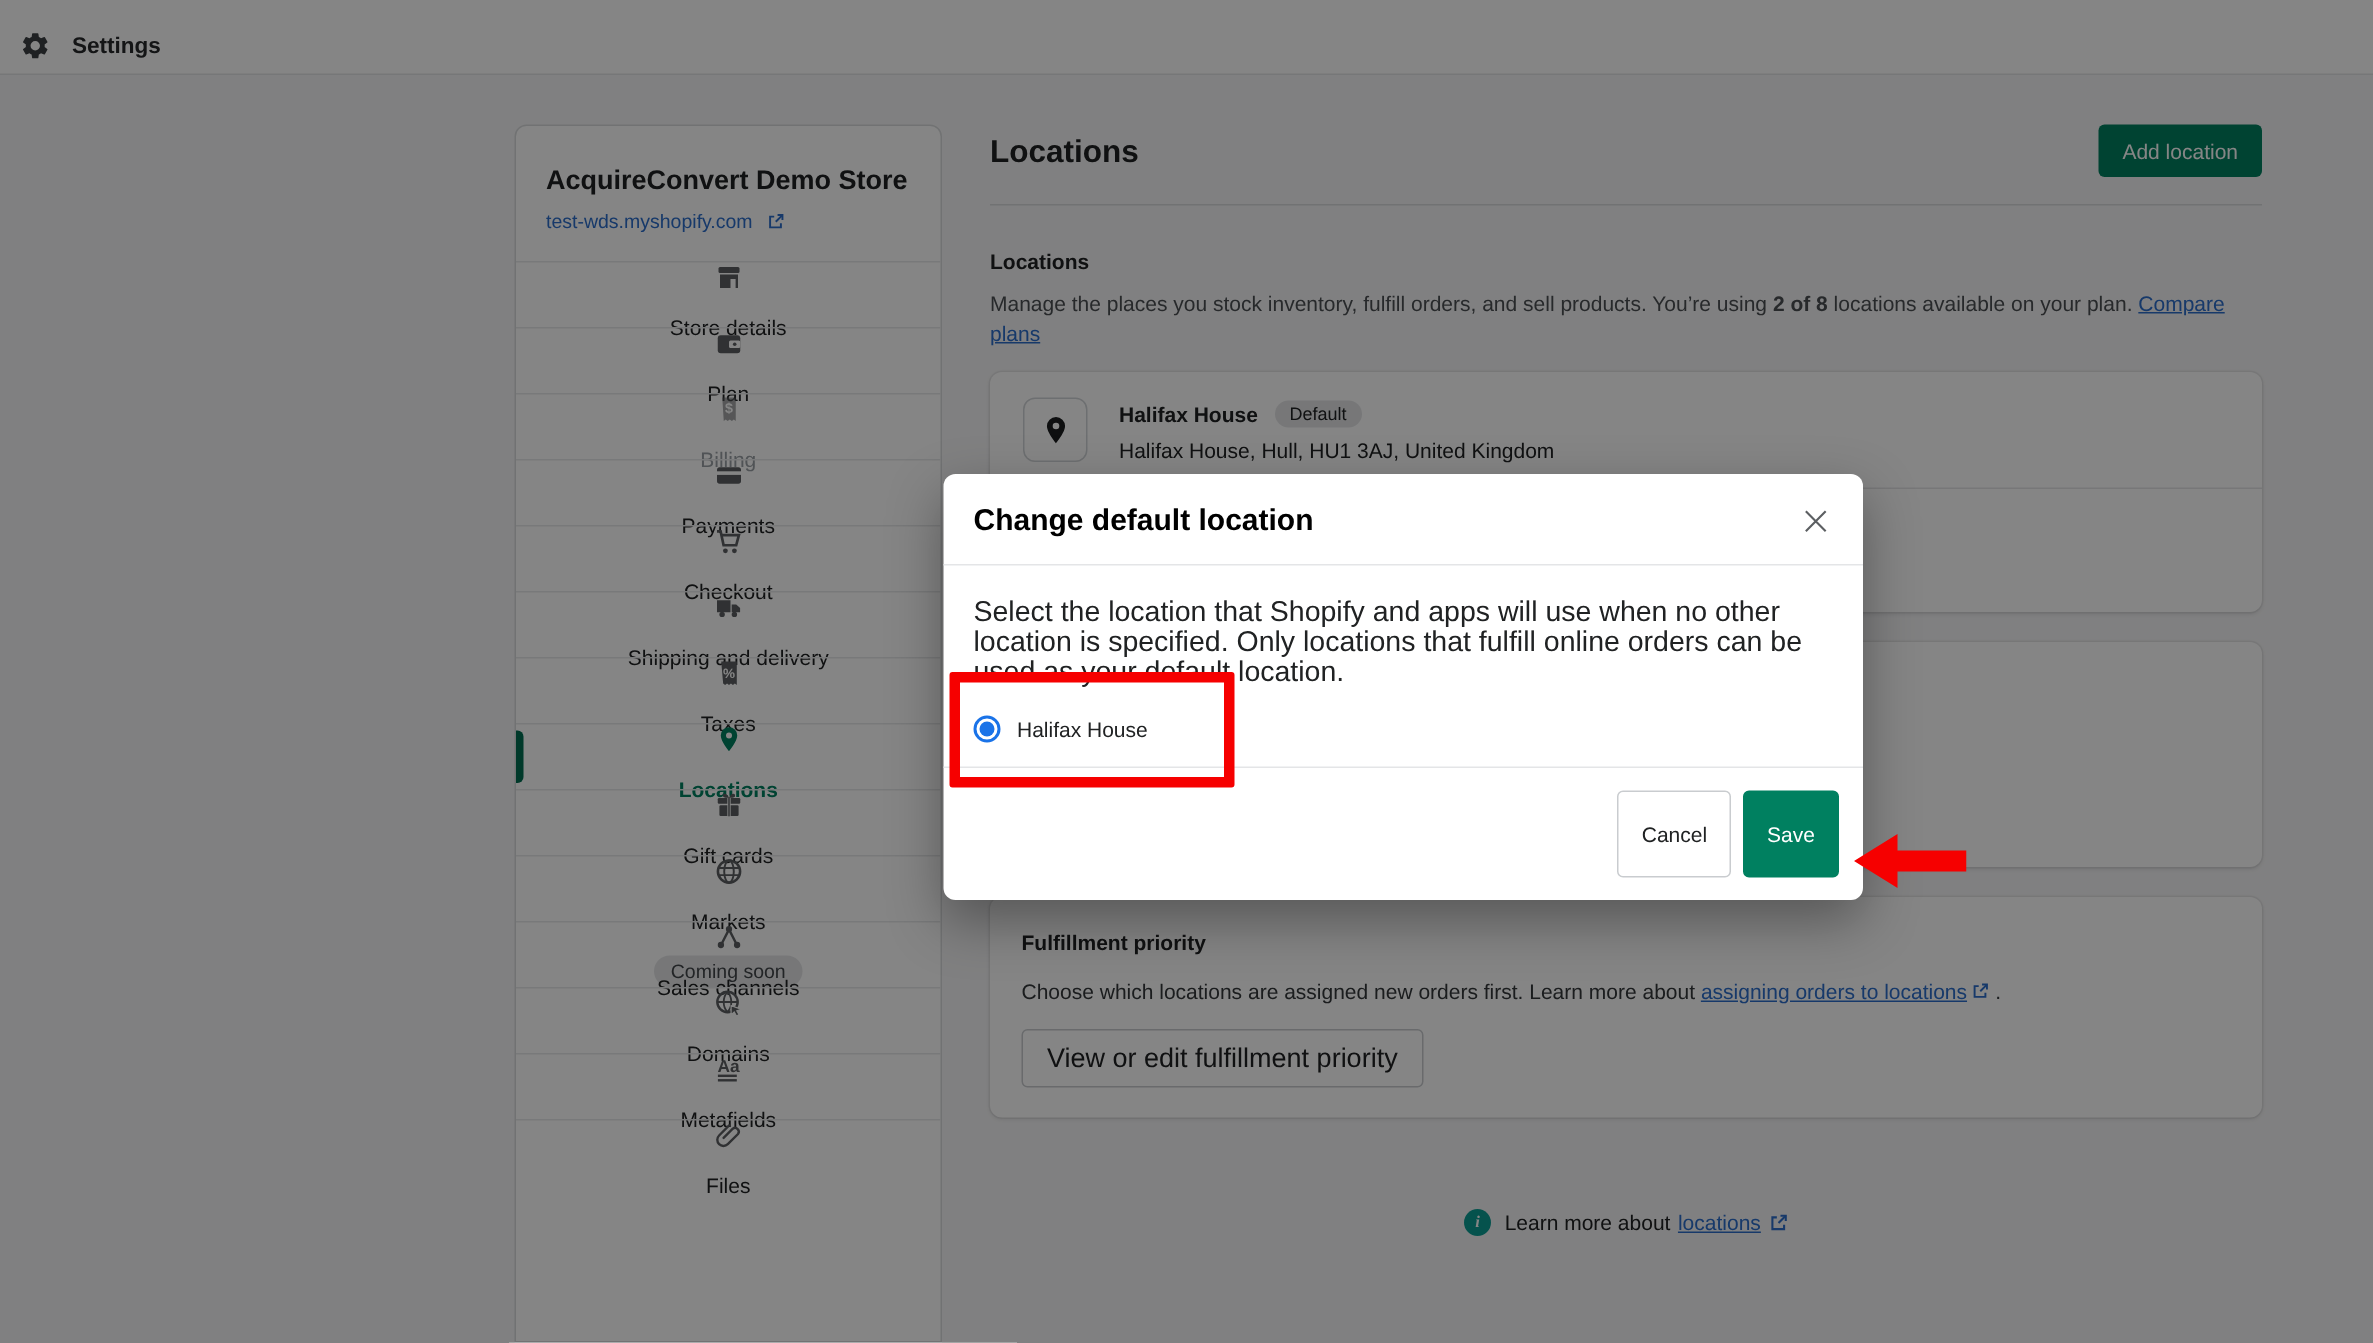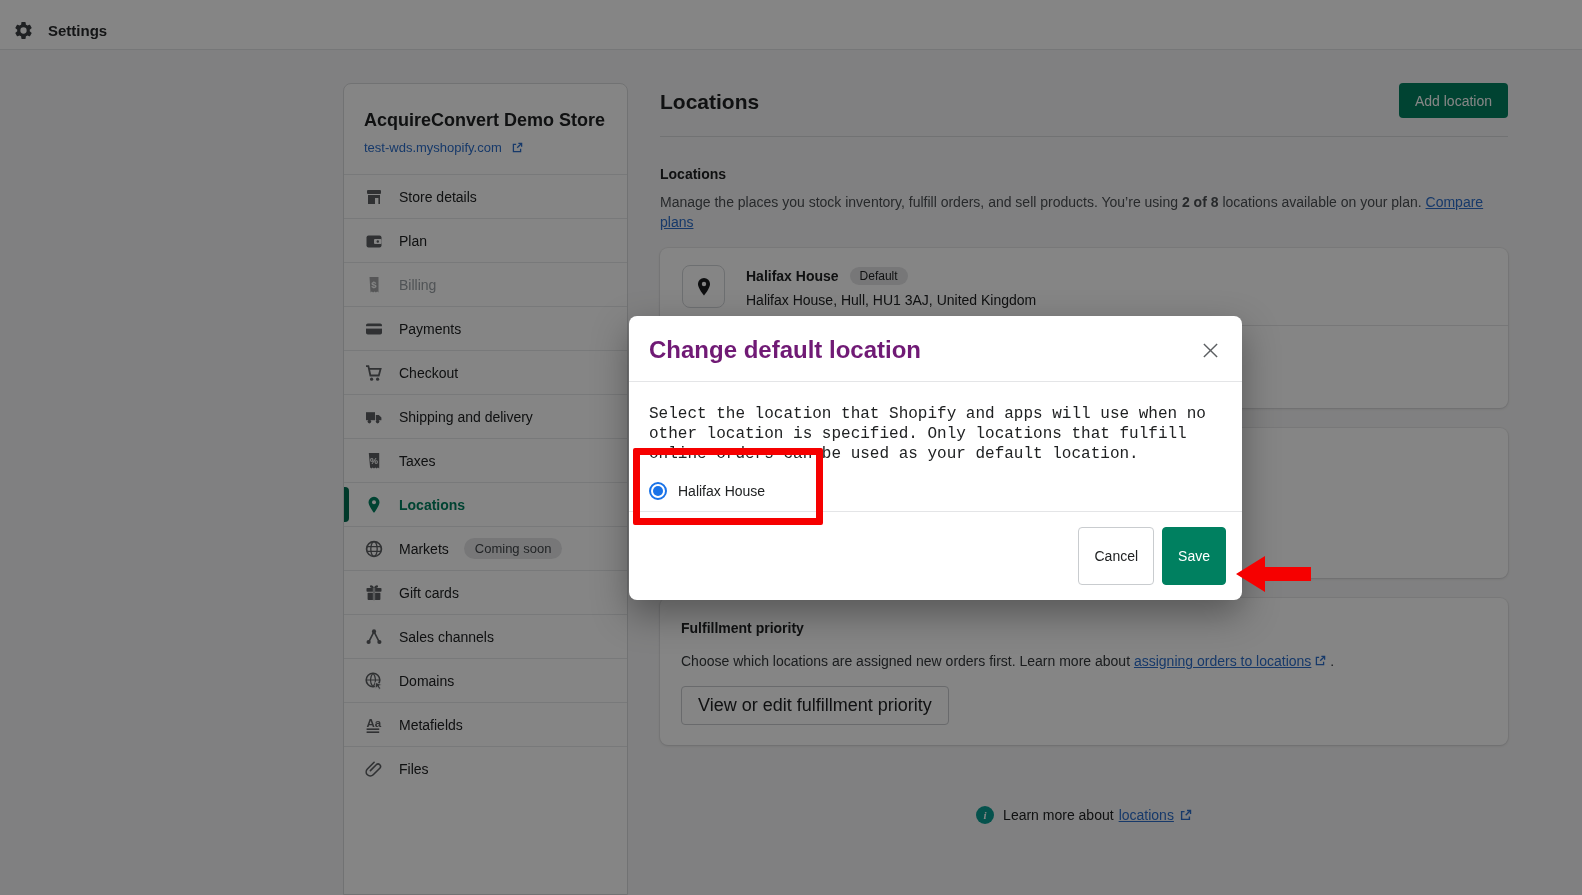--- a/index.html
+++ b/index.html
@@ -17,21 +17,21 @@
   .topbar-title { font-size:15px; font-weight:700; color:#27292b; }
 
   
   .sidebar { position:absolute; left:343px; top:83px; width:285px; height:812px;
     background:#ffffff; border:1px solid #d9dbdd; border-radius:8px 8px 0 0; z-index:1; }
   .side-head { padding:26px 20px 19px; }
   .store-name { font-size:18px; font-weight:600; color:#202223; }
   .store-link { display:flex; align-items:center; gap:6px; margin-top:9px;
     font-size:13px; color:#2c6ecb; text-decoration:none; cursor:pointer; }
   .srow { display:flex; align-items:center; gap:15px; height:44px; padding:0 20px;
-    border-top:1px solid #e7e8ea; font-size:14px; color:#202223; position:relative; cursor:pointer; }
+    border-top:1px solid #e7e8ea; font-size:14px; color:#202223; position:relative; cursor:pointer;flex-direction:column; }
   .srow .sicon { width:20px; height:20px; flex:0 0 20px; }
   .srow.active { color:#008060; font-weight:600; }
   .srow.active::before { content:""; position:absolute; left:0; top:4px; bottom:4px;
     width:5px; background:#006e52; border-radius:0 4px 4px 0; }
   .srow.disabled { color:#9aa0a5; }
   .srow.disabled .sicon { opacity:.55; }
   .coming-badge { background:#e4e5e7; color:#42464a; border-radius:12px;
     padding:3px 11px; font-size:13px; font-weight:400; }
 
   
@@ -68,24 +68,24 @@
   .info-icon { width:18px; height:18px; border-radius:50%; background:#0b9e95; color:#fff;
     display:flex; align-items:center; justify-content:center; font-size:11px; font-weight:700;
     font-style:italic; font-family:"Liberation Serif", serif; }
 
   
   .overlay { position:absolute; inset:0; background:rgba(0,0,0,.48); z-index:10; }
   .modal { position:absolute; left:629px; top:316px; width:613px; height:284px;
     background:#fff; border-radius:8px; box-shadow:0 14px 36px rgba(0,0,0,.35); z-index:20; }
   .modal-header { display:flex; align-items:center; justify-content:space-between;
     padding:20px 20px 17px; border-bottom:1px solid #e4e5e7; }
-  .modal-title { font-size:24px; font-weight:600; color:#701a75;text-align:right; }
+  .modal-title { font-size:20px; font-weight:600; color:#000000;text-align:right; }
   .close-btn { background:none; border:none; padding:3px; cursor:pointer; }
   .modal-body { padding:22px 24px 0 20px; }
-  .modal-desc { font-size:16px; line-height:20px; color:#202223; max-width:566px;font-family:Liberation Mono, monospace; }
+  .modal-desc { font-size:19px; line-height:20px; color:#202223; max-width:566px; }
   .radio-group { margin-top:13px; }
   .radio-row { display:flex; align-items:center; gap:11px; height:28px; cursor:pointer; }
   .radio { width:18px; height:18px; border-radius:50%; border:2px solid #8c9196;
     background:#fff; position:relative; flex:0 0 18px; }
   .radio.selected { border-color:#1a73e8; }
   .radio.selected::after { content:""; position:absolute; inset:2px; border-radius:50%; background:#1a73e8; }
   .radio-label { font-size:14px; color:#202223; }
   .modal-footer { position:absolute; left:0; right:0; bottom:0; display:flex;
     justify-content:flex-end; gap:8px; padding:15px 16px; border-top:1px solid #e4e5e7; }
   .cancel-btn { background:#fff; border:1px solid #c9cccf; border-radius:4px;
@@ -195,40 +195,40 @@
     <span class="sicon">
         <svg width="20" height="20" viewBox="0 0 20 20" fill="#008060">
           <path d="M10 1.8A5.5 5.5 0 0 0 4.5 7.3C4.5 11.2 10 17.8 10 17.8s5.5-6.6 5.5-10.5A5.5 5.5 0 0 0 10 1.8z"></path>
           <circle cx="10" cy="7.3" r="2" fill="#fff"></circle>
         </svg>
       </span>
     <span>Locations</span>
   </div>
   <div class="srow">
     <span class="sicon">
-        <svg width="20" height="20" viewBox="0 0 20 20" fill="none" stroke="#5c5f62">
-          <circle cx="10" cy="10" r="7.4" stroke-width="1.7"></circle>
-          <ellipse cx="10" cy="10" rx="3.2" ry="7.4" stroke-width="1.3"></ellipse>
-          <path d="M3 7.6h14M3 12.4h14" stroke-width="1.3"></path>
-        </svg>
-      </span>
-    <span>Markets</span>
-    <span class="coming-badge">Coming soon</span>
-  </div>
-  <div class="srow">
-    <span class="sicon">
         <svg width="20" height="20" viewBox="0 0 20 20" fill="#5c5f62">
           <rect x="2.5" y="5" width="15" height="3.8" rx=".8"></rect>
           <rect x="3.6" y="9.8" width="12.8" height="7.2" rx=".8"></rect>
           <rect x="8.9" y="4.6" width="2.2" height="12.6" fill="#fff"></rect>
           <rect x="9.5" y="4.6" width="1" height="12.6"></rect>
           <path d="M7 2.2c1.4 0 2.4 1.2 3 2.6-1.6.2-3.2 0-3.8-.6-.5-.6-.3-2 0.8-2zM13 2.2c-1.4 0-2.4 1.2-3 2.6 1.6.2 3.2 0 3.8-.6.5-.6.3-2-.8-2z"></path>
         </svg>
       </span>
     <span>Gift cards</span>
+  </div>
+  <div class="srow">
+    <span class="sicon">
+        <svg width="20" height="20" viewBox="0 0 20 20" fill="none" stroke="#5c5f62">
+          <circle cx="10" cy="10" r="7.4" stroke-width="1.7"></circle>
+          <ellipse cx="10" cy="10" rx="3.2" ry="7.4" stroke-width="1.3"></ellipse>
+          <path d="M3 7.6h14M3 12.4h14" stroke-width="1.3"></path>
+        </svg>
+      </span>
+    <span>Markets</span>
+    <span class="coming-badge">Coming soon</span>
   </div>
   <div class="srow">
     <span class="sicon">
         <svg width="20" height="20" viewBox="0 0 20 20" fill="#5c5f62">
           <path d="M10 4.6 4.8 14.8M10 4.6l5.2 10.2" stroke="#5c5f62" stroke-width="1.6"></path>
           <circle cx="10" cy="4.4" r="2.1"></circle>
           <circle cx="4.6" cy="15" r="2.1"></circle>
           <circle cx="15.4" cy="15" r="2.1"></circle>
         </svg>
       </span>

